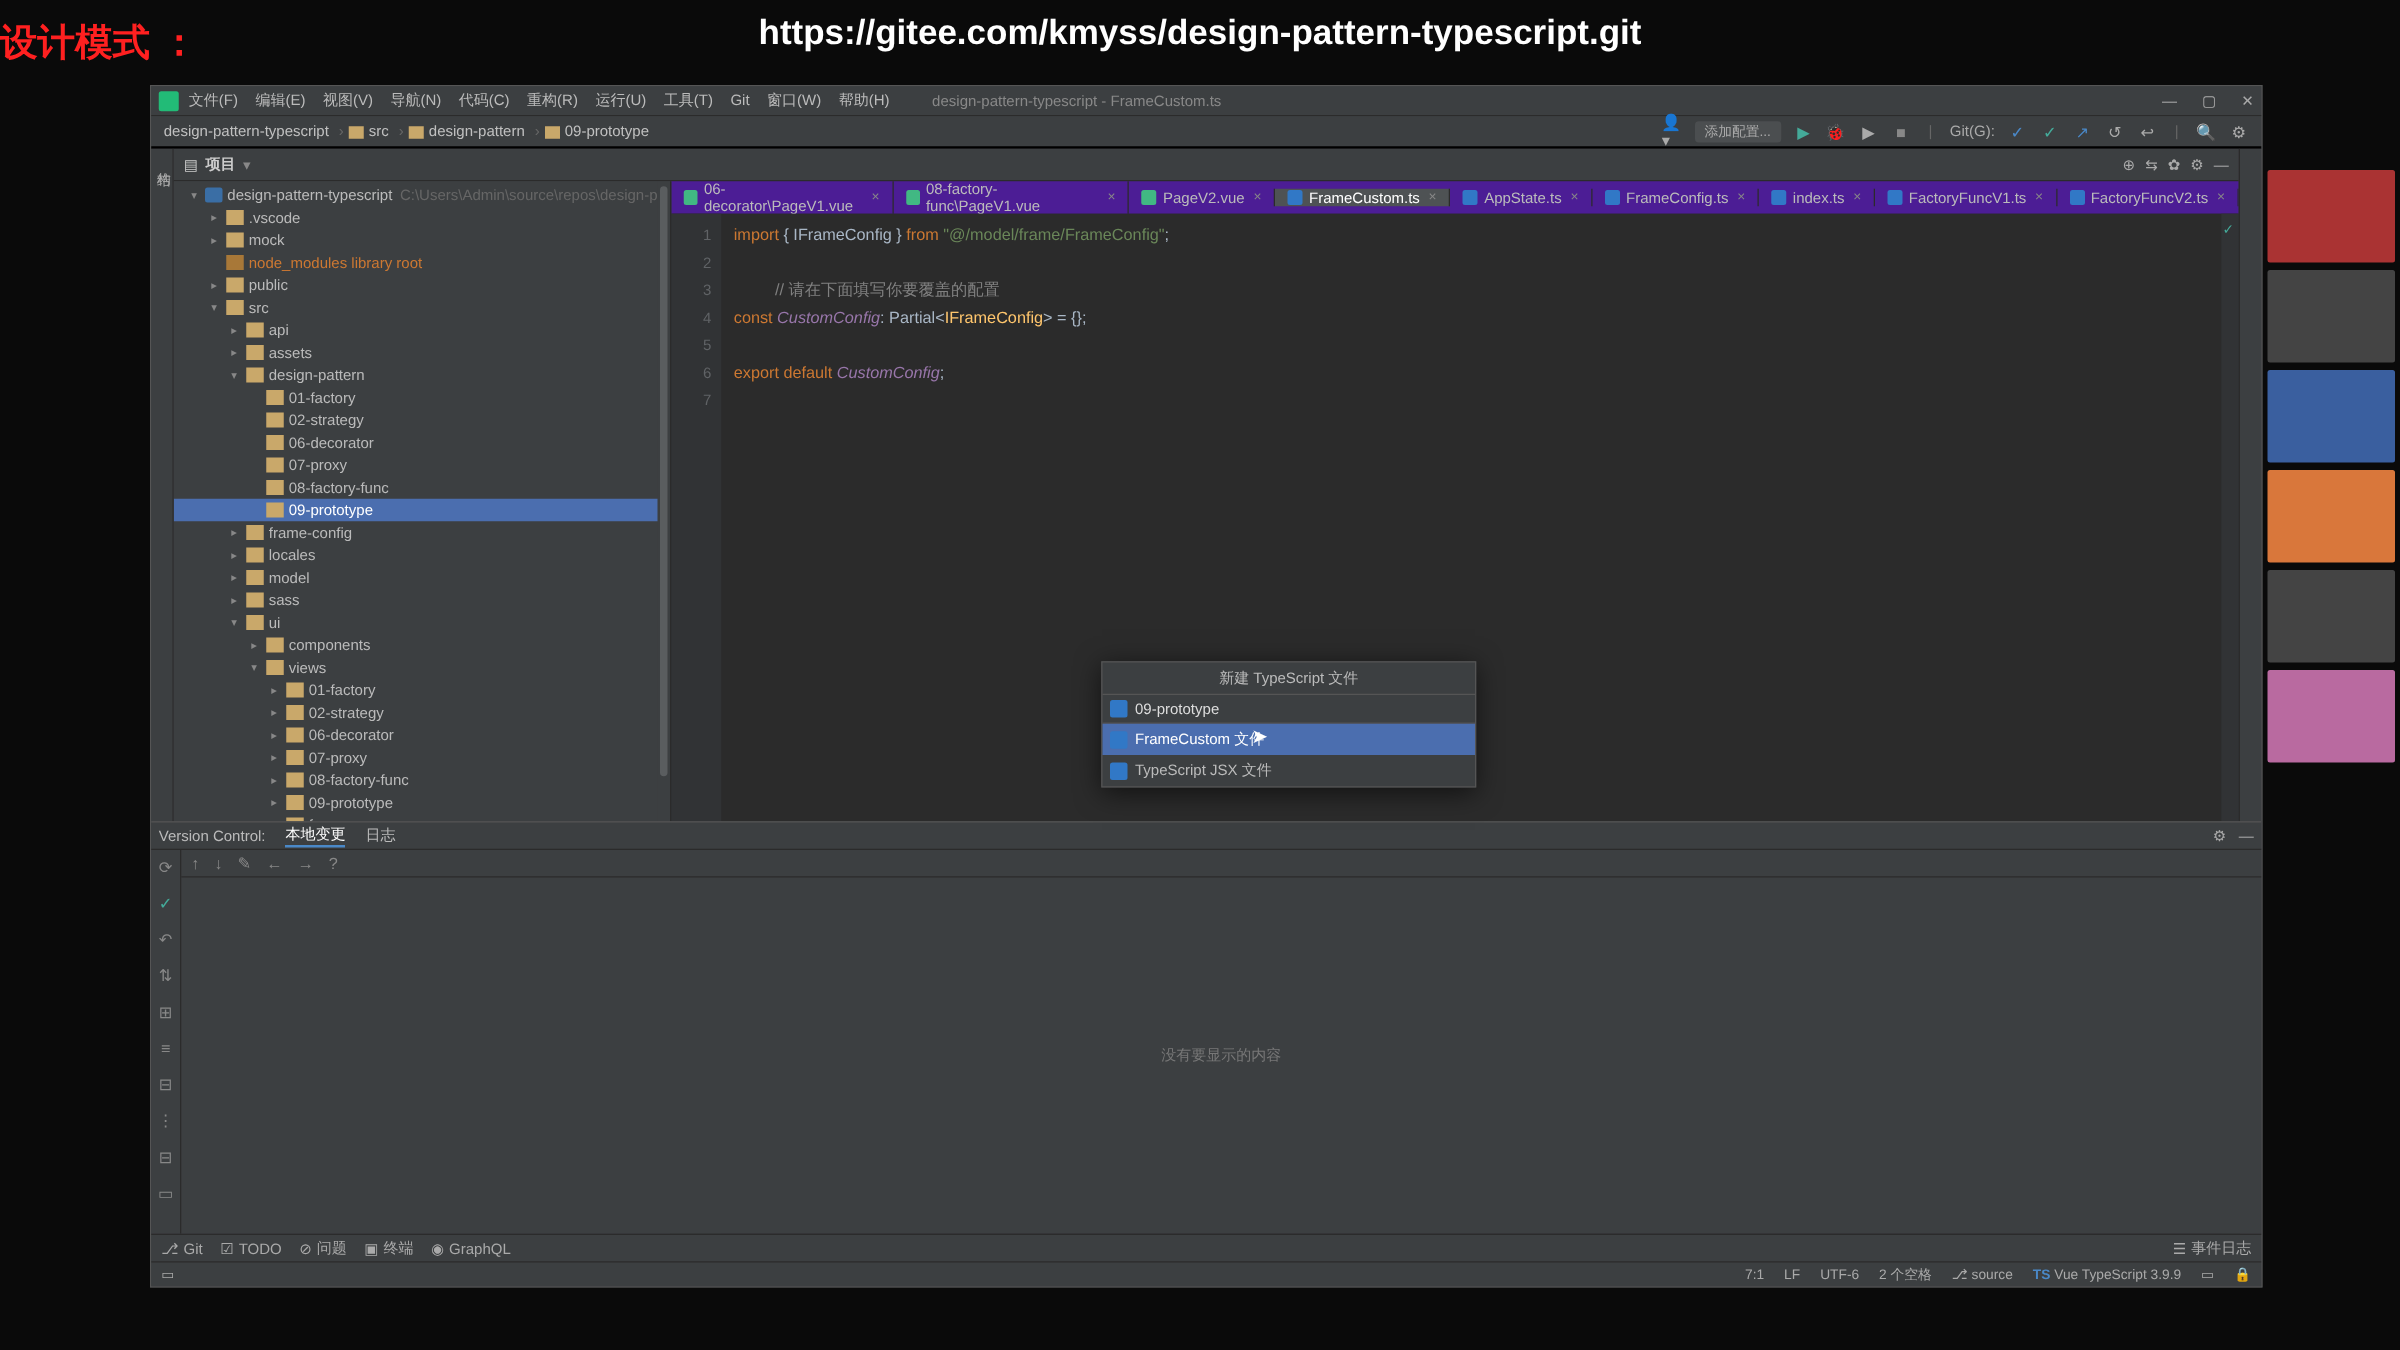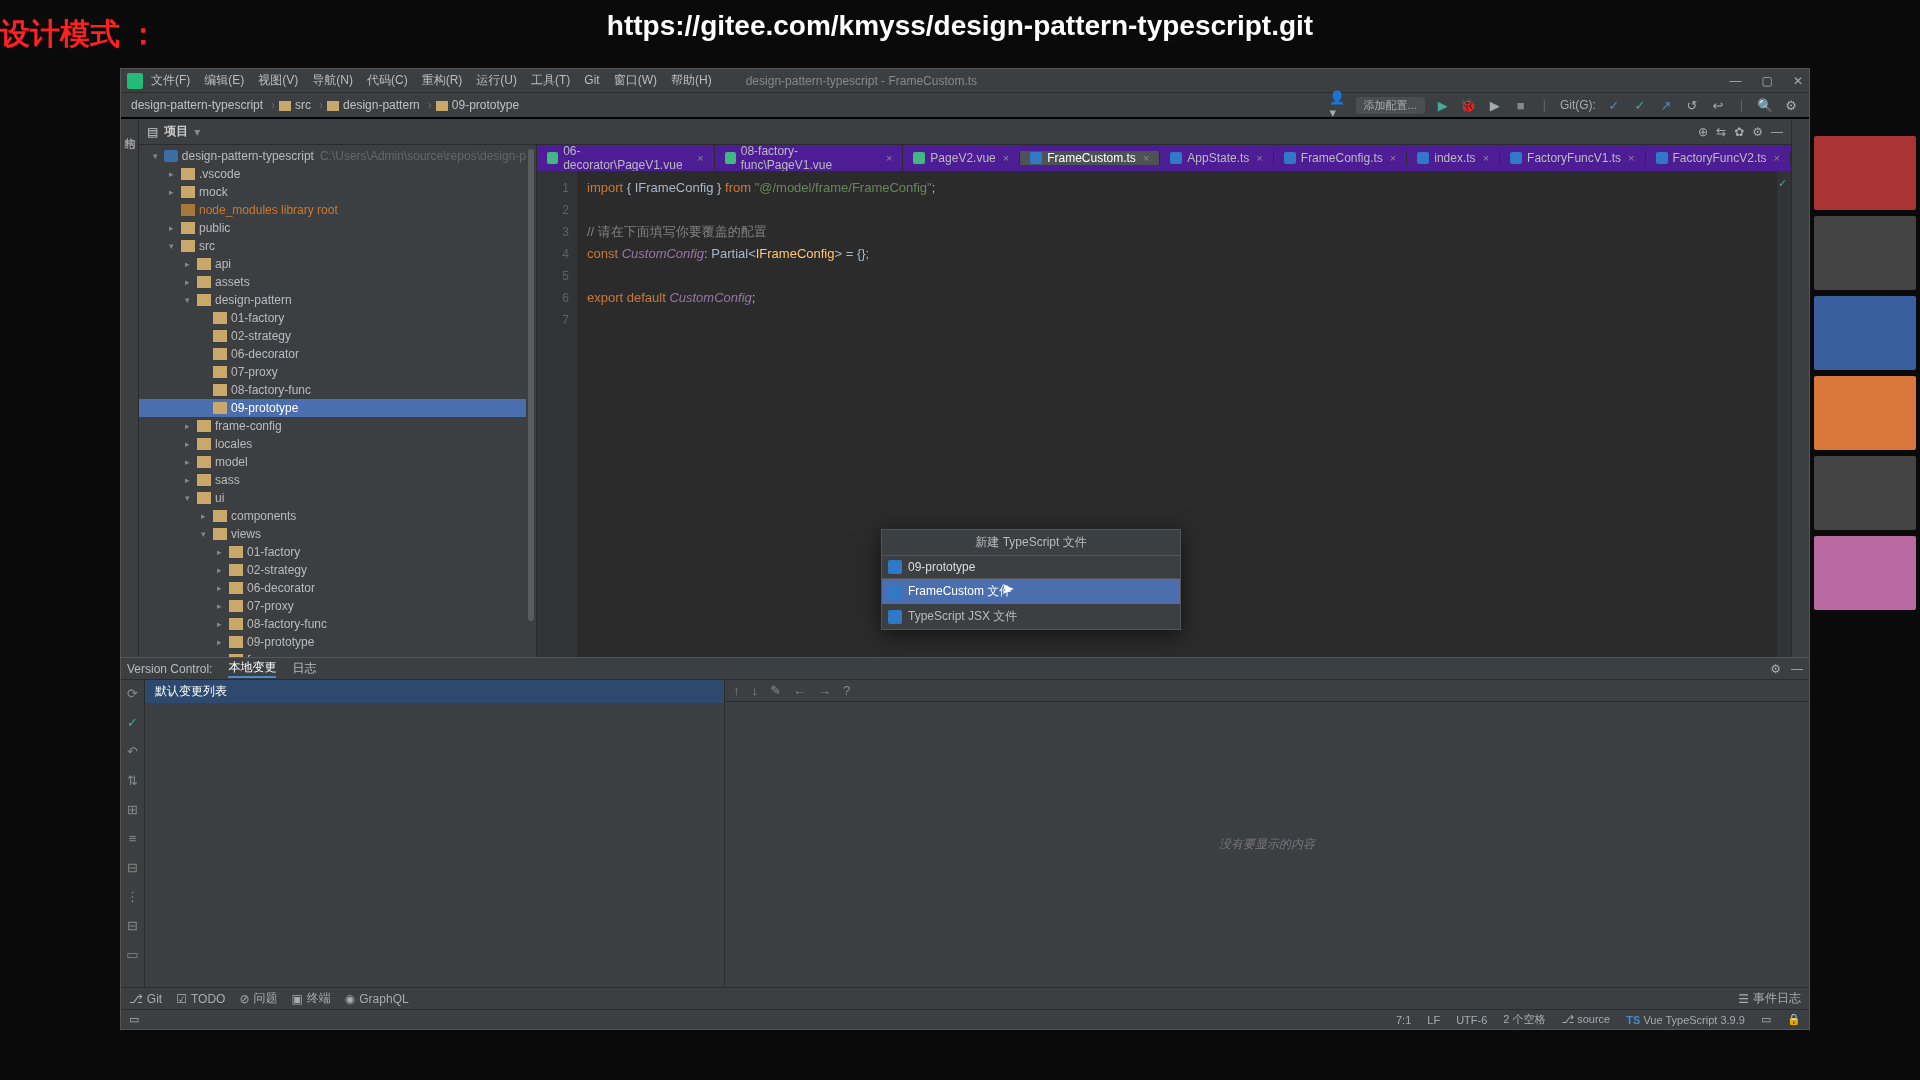--- a/index.html
+++ b/index.html
@@ -67,21 +67,21 @@
 .editor-tab.active { background: #4e5254; color: #fff; }
 .tab-fileicon { width:12px; height:12px; display:inline-block;}
 .tfi-vue { background:#41b883; border-radius:2px;}
 .tfi-ts  { background:#3178c6; border-radius:2px;}
 .tab-close { color: #888; font-size: 11px; margin-left: 2px;}
 .code-area { flex: 1; display: flex; background: #2b2b2b; font-family: Consolas, monospace; font-size: 13px; position: relative; }
 .gutters { width: 40px; background: #313335; color: #606366; text-align: right; padding: 6px 8px 0 0; line-height: 22px; font-size: 12px; }
 .code-text { flex: 1; padding: 6px 10px; line-height: 22px; white-space: pre; color: #a9b7c6; }
 .kw { color: #cc7832; }
 .str { color: #6a8759; }
-.cm { color: #808080; }
+.cm { color: #808080; margin-left: 33px; }
 .ty { color: #ffc66d; }
 .id2 { color: #9876aa; font-style: italic; margin-top: 44px; }
 .err-stripe { width: 14px; background: #313335; }
 .check-ok { color: #4a9; font-size: 11px; padding: 6px 1px; }
 
 
 .popup { position: absolute; top: 460px; left: 760px; width: 300px; background: #3c3f41; border: 1px solid #555; box-shadow: 0 4px 20px rgba(0,0,0,0.6); font-size: 12px; z-index: 20; }
 .popup-title { text-align: center; color: #bbb; padding: 4px; border-bottom: 1px solid #555; }
 .popup-input-row { display: flex; align-items: center; padding: 4px 6px; border-bottom: 1px solid #555; }
 .popup-input-row .icon { width:14px; height:14px; background:#3178c6; border-radius:2px; margin-right:6px;}
@@ -95,21 +95,21 @@
 .bottom-panel { position: absolute; left: 0; right: 0; bottom: 42px; height: 330px; background: #3c3f41; border-top: 1px solid #555; display:flex; flex-direction:column;}
 .vc-tabs { height: 22px; display: flex; align-items: center; font-size: 12px; color: #bbb; padding: 0 6px; border-bottom: 1px solid #2b2b2b; gap: 16px;}
 .vc-tab.active { color: #fff; border-bottom: 2px solid #4a88c7; padding-bottom:0px;}
 .vc-tabs-right { margin-left:auto; display:flex; gap:10px; color:#aaa;}
 .vc-body { flex:1; display:flex; }
 .vc-left-icons { width: 24px; background:#3c3f41; border-right:1px solid #2b2b2b; display:flex; flex-direction:column; align-items:center; padding-top:6px; gap:14px; color:#888; font-size:13px;}
 .vc-left-icons span { cursor:pointer;}
 .vc-changelist { width: 580px; background:#3c3f41; border-right:1px solid #2b2b2b; }
 .vc-changelist-header { background:#2d4a6e; color:#fff; font-size:12px; padding:3px 10px;}
 .vc-diff-toolbar { height:22px; border-bottom:1px solid #2b2b2b; display:flex; align-items:center; padding:0 8px; gap:12px; color:#888; font-size:13px;}
-.vc-diff-body { flex:1; display:flex; align-items:center; justify-content:center; color:#777; font-size:12px;font-style:italic;}
+.vc-diff-body { flex:1; display:flex; align-items:center; justify-content:center; color:#777; font-size:12px;}
 
 
 .bottom-toolbar { position: absolute; left: 0; right: 0; bottom: 20px; height: 22px; background: #3c3f41; border-top: 1px solid #2b2b2b; display: flex; align-items: center; font-size: 12px; color: #aaa; padding: 0 8px; gap: 14px;}
 .bt-item { display:flex; align-items:center; gap:4px; cursor:pointer;}
 .bt-right { margin-left:auto; display:flex; gap:12px;}
 
 
 .status-bar { position: absolute; left: 0; right: 0; bottom: 0; height: 20px; background: #3c3f41; border-top: 1px solid #2b2b2b; display: flex; align-items: center; font-size: 11px; color: #aaa; padding: 0 8px; gap: 16px;}
 .status-bar .spacer { flex:1; }
 .sb-item { cursor:pointer;text-align:center; }
@@ -466,23 +466,20 @@
         <span>⟳</span>
         <span class="ok-green">✓</span>
         <span>↶</span>
         <span>⇅</span>
         <span>⊞</span>
         <span>≡</span>
         <span>⊟</span>
         <span>⋮</span>
         <span>⊟</span>
         <span>▭</span>
-      </div>
-      <div class="vc-changelist">
-        <div class="vc-changelist-header">默认变更列表</div>
       </div>
       <div style="flex:1; display:flex; flex-direction:column;">
         <div class="vc-diff-toolbar">
           <span>↑</span>
           <span>↓</span>
           <span>✎</span>
           <span>←</span>
           <span>→</span>
           <span>?</span>
         </div>

